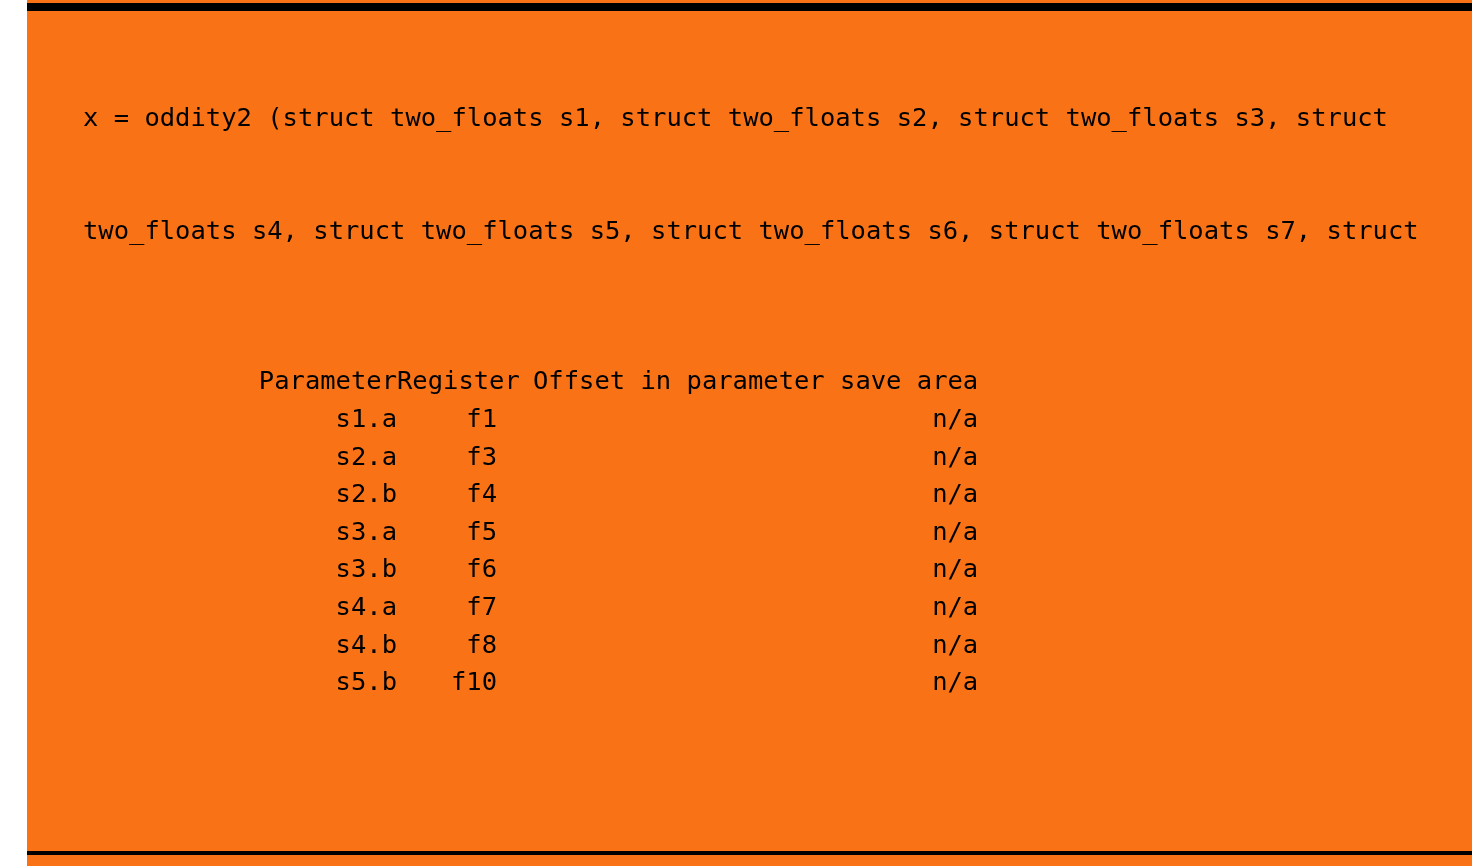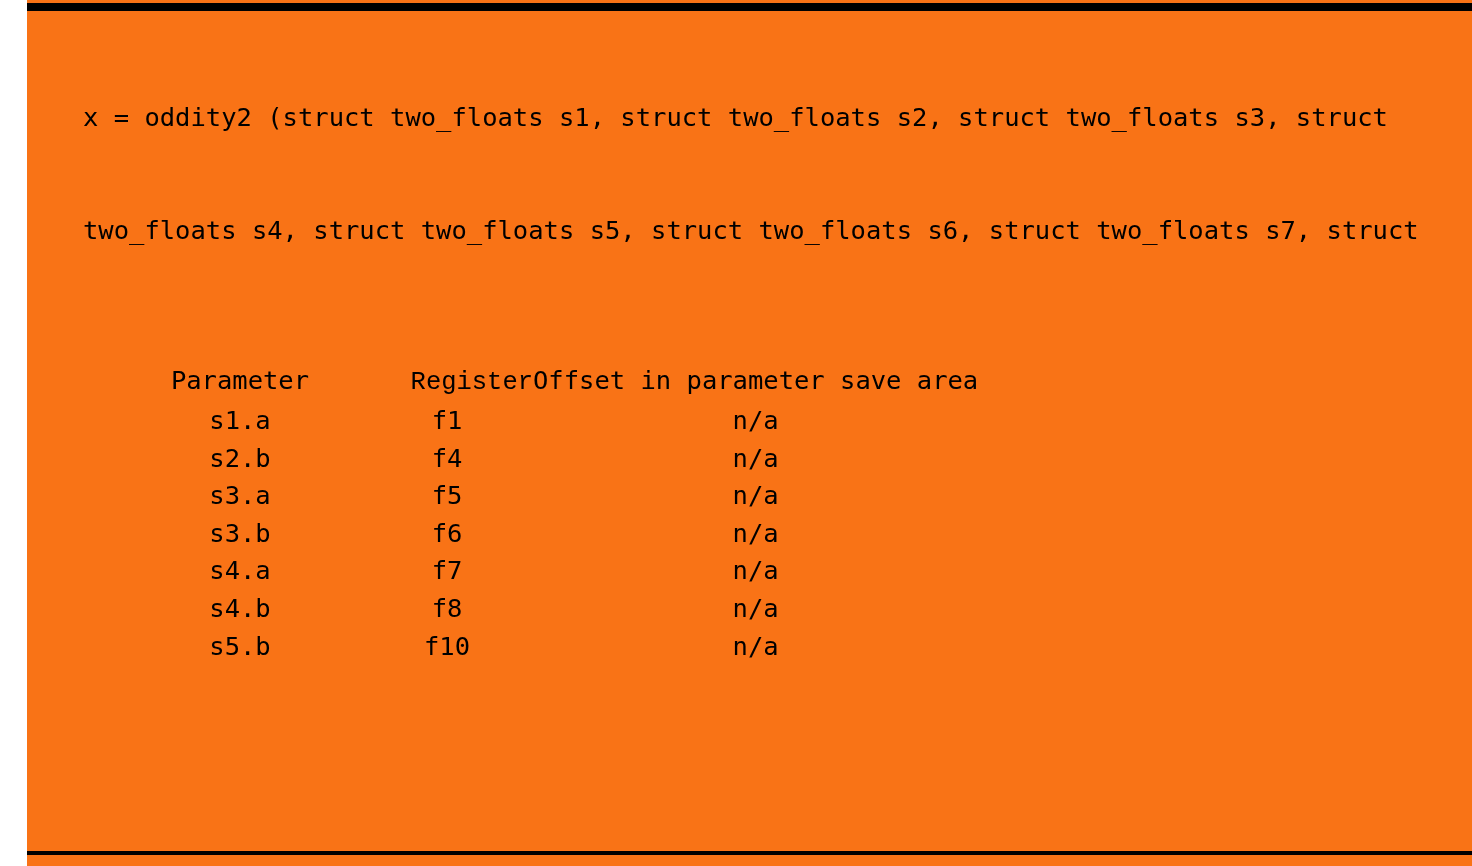--- a/index.html
+++ b/index.html
@@ -78,39 +78,38 @@
     font-family: "DejaVu Sans Mono", "Liberation Mono", monospace;
     font-size: 25.5px;
     color: #000000;
   }
   .reg-table td, .reg-table th {
     padding: 0;
     margin: 0;
     height: 37.6px;
     line-height: 37.6px;
     font-weight: normal;
-    text-align: center;
+    text-align: right;
     vertical-align: baseline;
     white-space: pre;
   }
   
   .col-param {
     width: 314px;
     text-align: left;
   }
   
   .col-reg {
     width: 100px;
     text-align: right;
     padding-right: 36px !important;
   }
   .reg-table thead .col-reg {
-    text-align: right;
+    text-align: left;
     padding-right: 0 !important;
-    font-family: Liberation Mono, monospace;
   }
   
   .col-offset {
     text-align: left;
   }
 </style>
 </head>
 <body>
 
 <div class="page">
@@ -131,20 +130,25 @@
         <tr>
           <th class="col-param">Parameter</th>
           <th class="col-reg">Register</th>
           <th class="col-offset">Offset in parameter save area</th>
         </tr>
       </thead>
       <tbody id="table-body">
           <tr>
             <td class="col-param">s1.a</td>
             <td class="col-reg">f1</td>
+            <td class="col-offset">n/a</td>
+          </tr>
+          <tr>
+            <td class="col-param">s2.a</td>
+            <td class="col-reg">f3</td>
             <td class="col-offset">n/a</td>
           </tr>
           <tr>
             <td class="col-param">s2.b</td>
             <td class="col-reg">f4</td>
             <td class="col-offset">n/a</td>
           </tr>
           <tr>
             <td class="col-param">s3.a</td>
             <td class="col-reg">f5</td>

